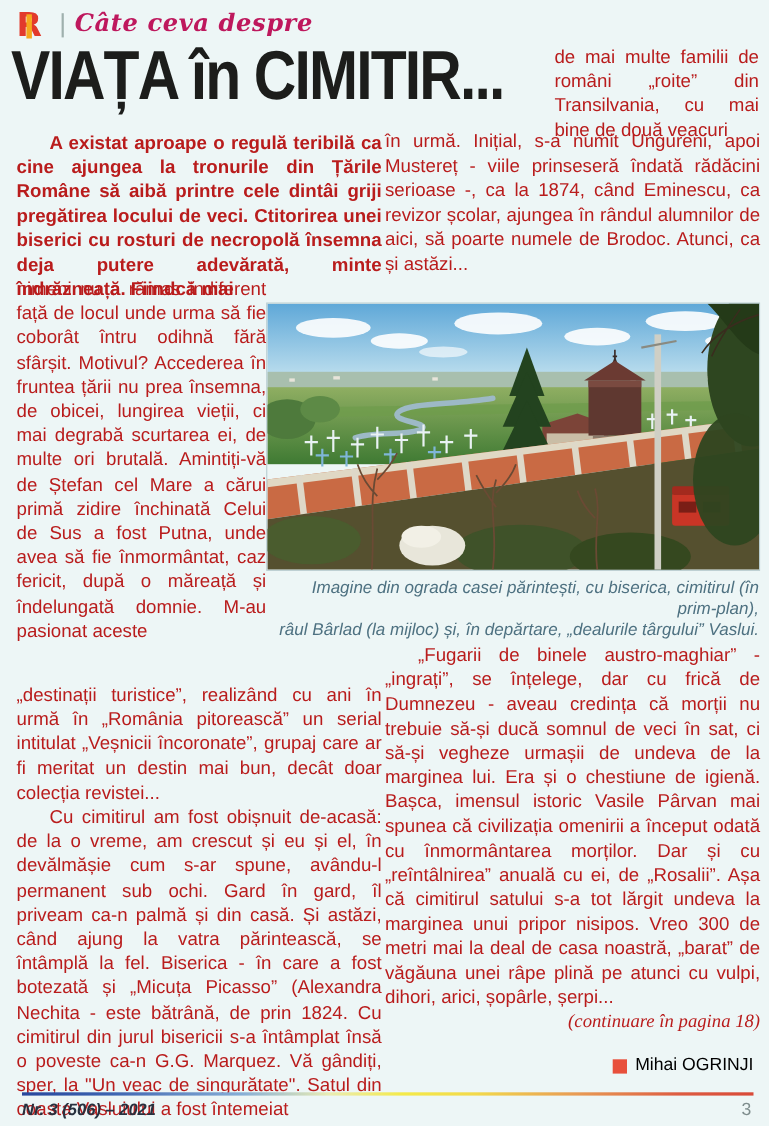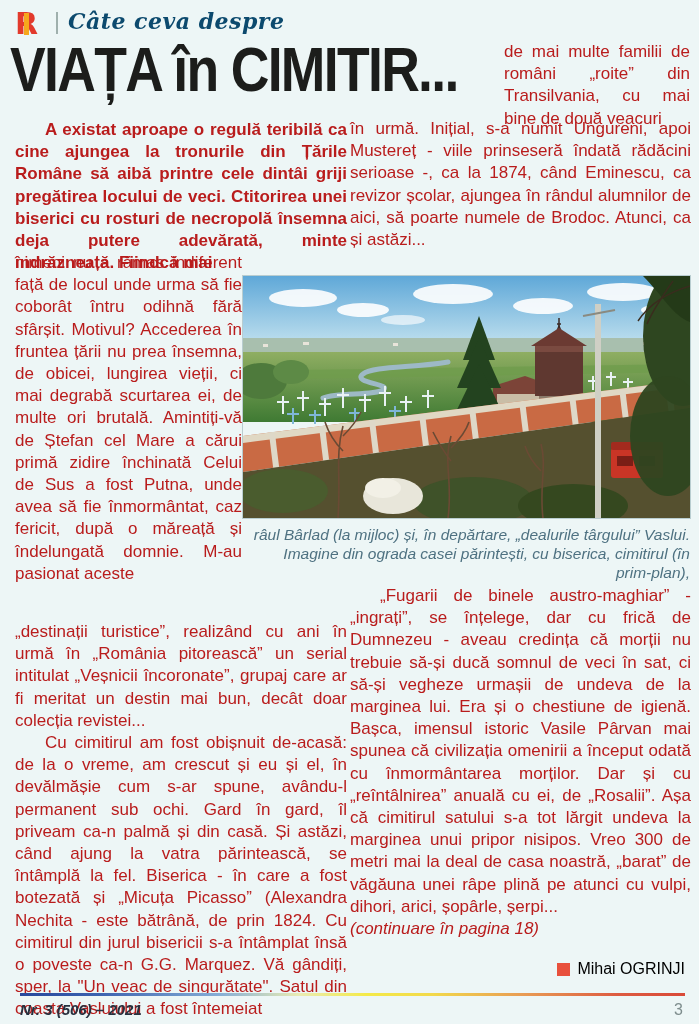--- a/index.html
+++ b/index.html
@@ -15,21 +15,21 @@
   .brand .r-glyph{
     position:absolute;left:0;top:0;
     font-family:"DejaVu Sans",sans-serif;
     font-weight:800;font-size:30px;line-height:30px;color:#e23a2c;
   }
   .brand .r-accent{position:absolute;left:9px;top:4px;width:5px;height:22px;background:#f6a81c;}
   .brand-sep{position:absolute;left:56px;top:12px;width:2px;height:22px;background:#9fb0ad;}
   .kicker{
     position:absolute;left:68px;top:8px;
     font-family:"DejaVu Serif",serif;font-style:italic;font-weight:700;
-    font-size:22px;color:#0c4a6e;letter-spacing:.5px;
+    font-size:22px;color:#be185d;letter-spacing:.5px;
   }
   .headline{
     position:absolute;left:10px;top:36px;width:560px;
     font-size:63px;font-weight:800;color:#1c1d1b;
     letter-spacing:-2px;line-height:1.05;
     transform:scaleX(.85);transform-origin:left top;
     white-space:nowrap;
   }
   
   .txt{
@@ -37,21 +37,21 @@
     font-size:17px;line-height:22.2px;color:#b91c1c;
     text-align:justify;
   }
   .indent{text-indent:30px;}
   .colL1{left:15px;top:119px;width:332px;font-weight:bold;}
   .colL2{left:15px;top:252px;width:227px;}
   .colL3{left:15px;top:589px;width:332px;margin-top:32px;}
   .colR1{left:504px;top:41px;width:186px;}
   .colR2{left:350px;top:118px;width:341px;}
   .colR3{left:350px;top:585px;width:341px;}
-  .cont-line{font-style:italic;text-align:left;}
+  .cont-line{font-style:italic;text-align:right;font-family:Liberation Serif, serif;}
   
   .photo{
     position:absolute;left:243px;top:276px;width:447px;height:242px;
     outline:1px solid #b9cdd0;
   }
   .caption{
     position:absolute;left:248px;top:525px;width:442px;
     font-size:15.5px;line-height:19px;font-style:italic;
     color:#4e7181;text-align:right;
   }
@@ -238,22 +238,22 @@
         <ellipse cx="425" cy="160" rx="38" ry="60" opacity="0.95"></ellipse>
         <path d="M400,0 C420,20 430,40 447,46 L447,0 Z" fill="#243a18"></path>
       </g>
       <g stroke="#3a2c1e" stroke-width="1.4" fill="none">
         <path d="M447,10 C420,18 405,30 395,45 M430,5 C418,22 410,34 404,48"></path>
       </g>
     </svg>
   </div>
 
   <div class="caption">
+    <div>Imagine din ograda casei părintești, cu biserica, cimitirul (în prim-plan),</div>
     <div>râul Bârlad (la mijloc) și, în depărtare, „dealurile târgului” Vaslui.</div>
-    <div>Imagine din ograda casei părintești, cu biserica, cimitirul (în prim-plan),</div>
   </div>
 
   <div class="author">
     <span class="sq"></span>
     <span>Mihai OGRINJI</span>
   </div>
 
   <div class="rule"></div>
   <div class="issue">Nr. 3 (506) – 2021</div>
   <div class="pagenum">3</div>

